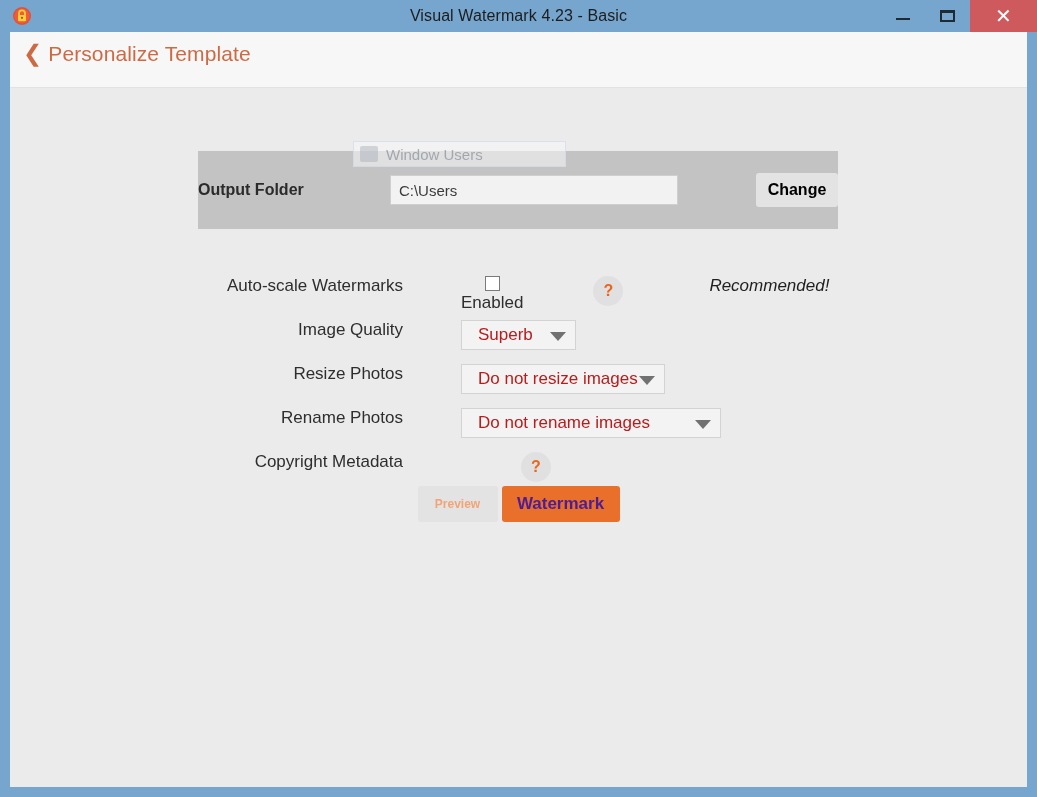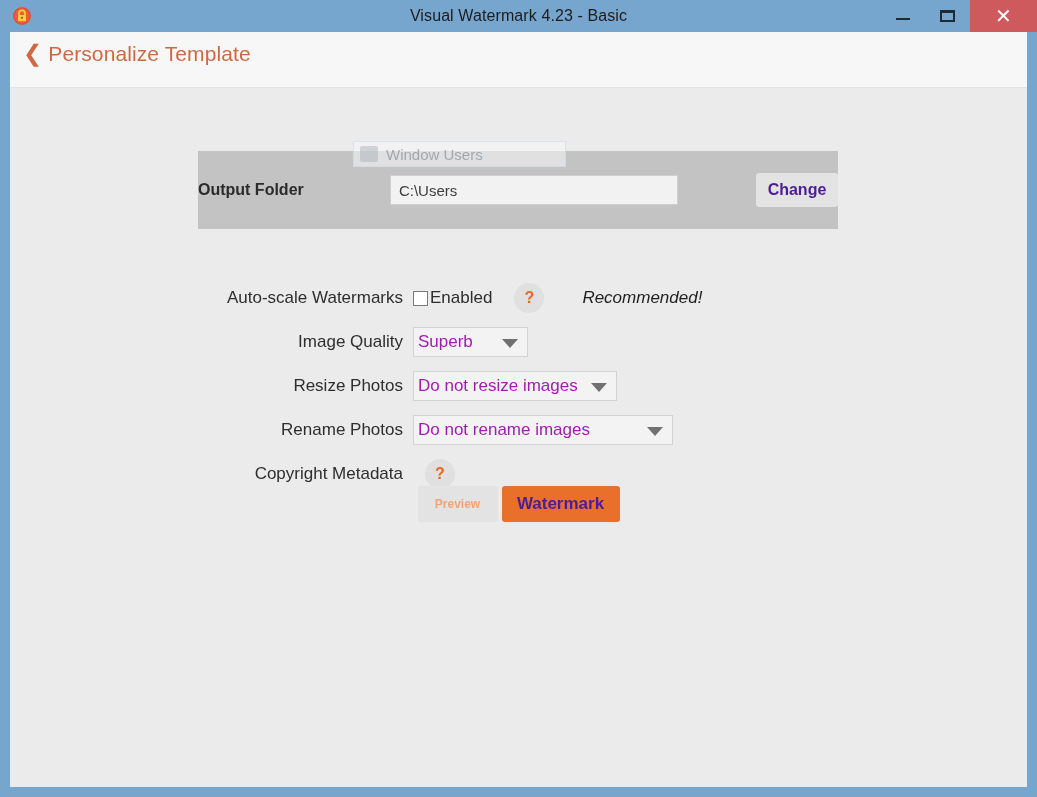--- a/index.html
+++ b/index.html
@@ -174,56 +174,58 @@
     font-family: "Liberation Sans", sans-serif;
     outline: none;
   }
   .change-btn {
     margin-left: 4px;
     width: 82px;
     height: 34px;
     background: #e3e3e3;
     border: none;
     border-radius: 3px;
-    color: #4c1d95;
+    color: #000000;
     font-size: 16px;
     font-weight: bold;
     cursor: default;
     font-family: "Liberation Sans", sans-serif;
   }
 
   
   .form {
     position: absolute;
     left: 0;
     top: 188px;
     width: 1017px;
   }
   .row {
     position: relative;
     display: flex;
-    align-items: center;
+    align-items: flex-start;
     height: 44px;
+    gap: 48px;
   }
   .row-label {
     width: 403px;
     text-align: right;
     padding-right: 10px;
     box-sizing: border-box;
     font-size: 17px;
     color: #2e2e2e;
     white-space: nowrap;
   }
 
   
   .cb-wrap {
     display: flex;
     align-items: center;
     gap: 2px;
     cursor: default;
+    flex-direction: column;
   }
   .cb-box {
     width: 15px;
     height: 15px;
     border: 1px solid #7a7a7a;
     background: #ffffff;
     box-sizing: border-box;
   }
   .cb-text {
     font-size: 17px;
@@ -254,23 +256,23 @@
 
   
   .select {
     position: relative;
     height: 30px;
     background: #f3f3f3;
     border: 1px solid #d3d3d3;
     box-sizing: border-box;
     display: flex;
     align-items: center;
-    padding: 0 4px;
-    font-size: 17px;
-    color: #a21caf;
+    padding: 0 16px;
+    font-size: 17px;
+    color: #b91c1c;
     cursor: default;
     white-space: nowrap;
   }
   .select .arrow {
     position: absolute;
     right: 9px;
     top: 50%;
     margin-top: -3px;
     width: 0; height: 0;
     border-left: 8px solid transparent;

